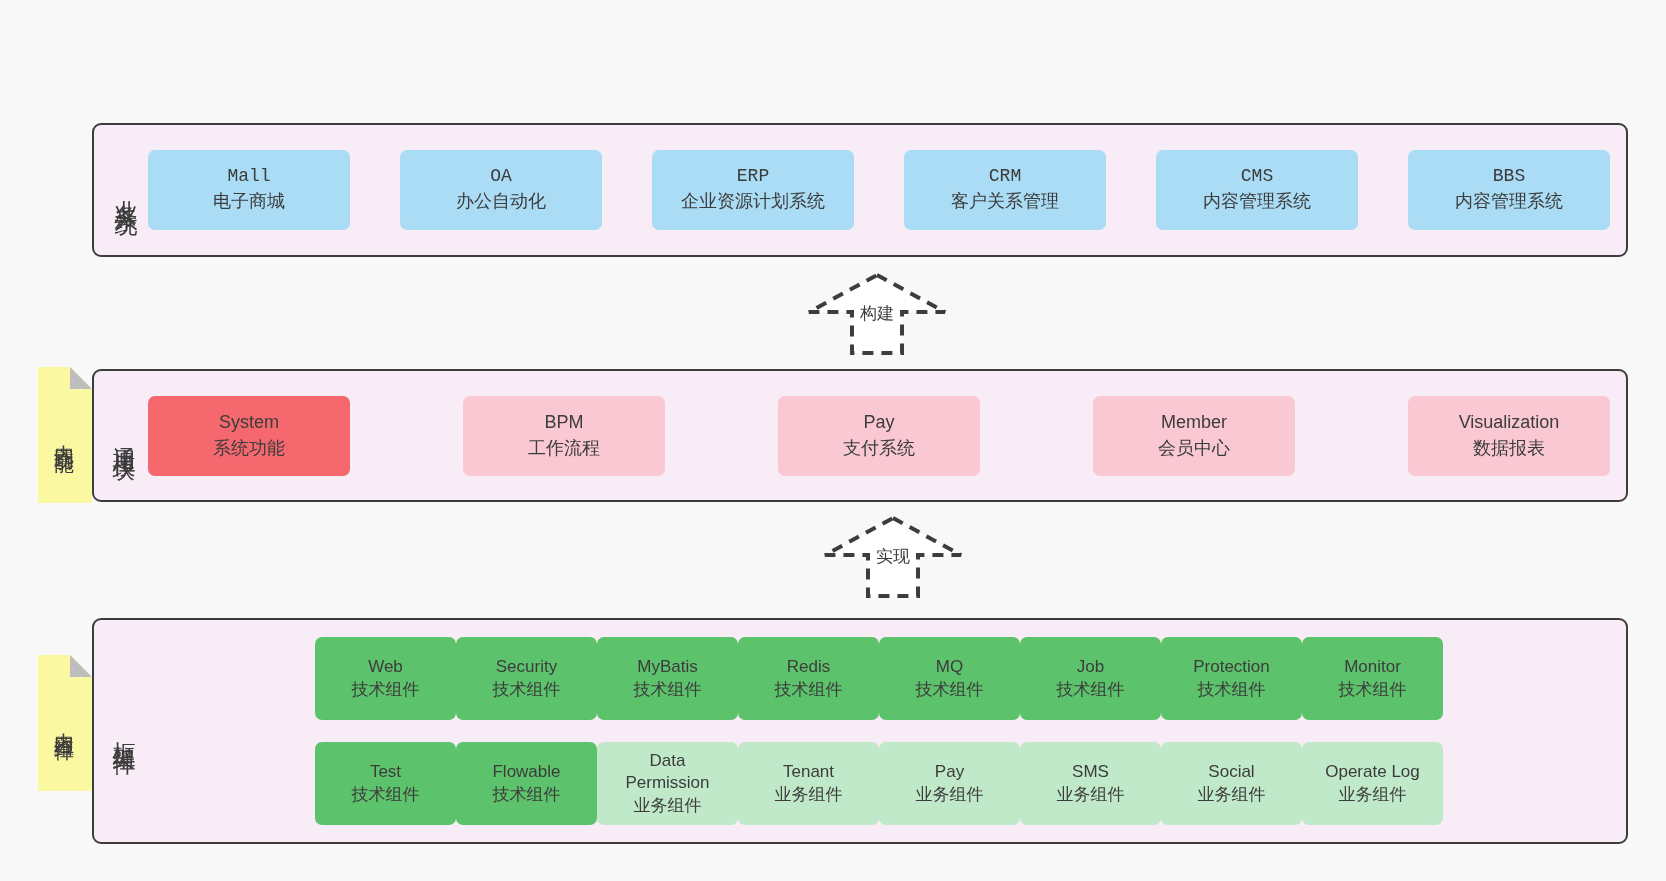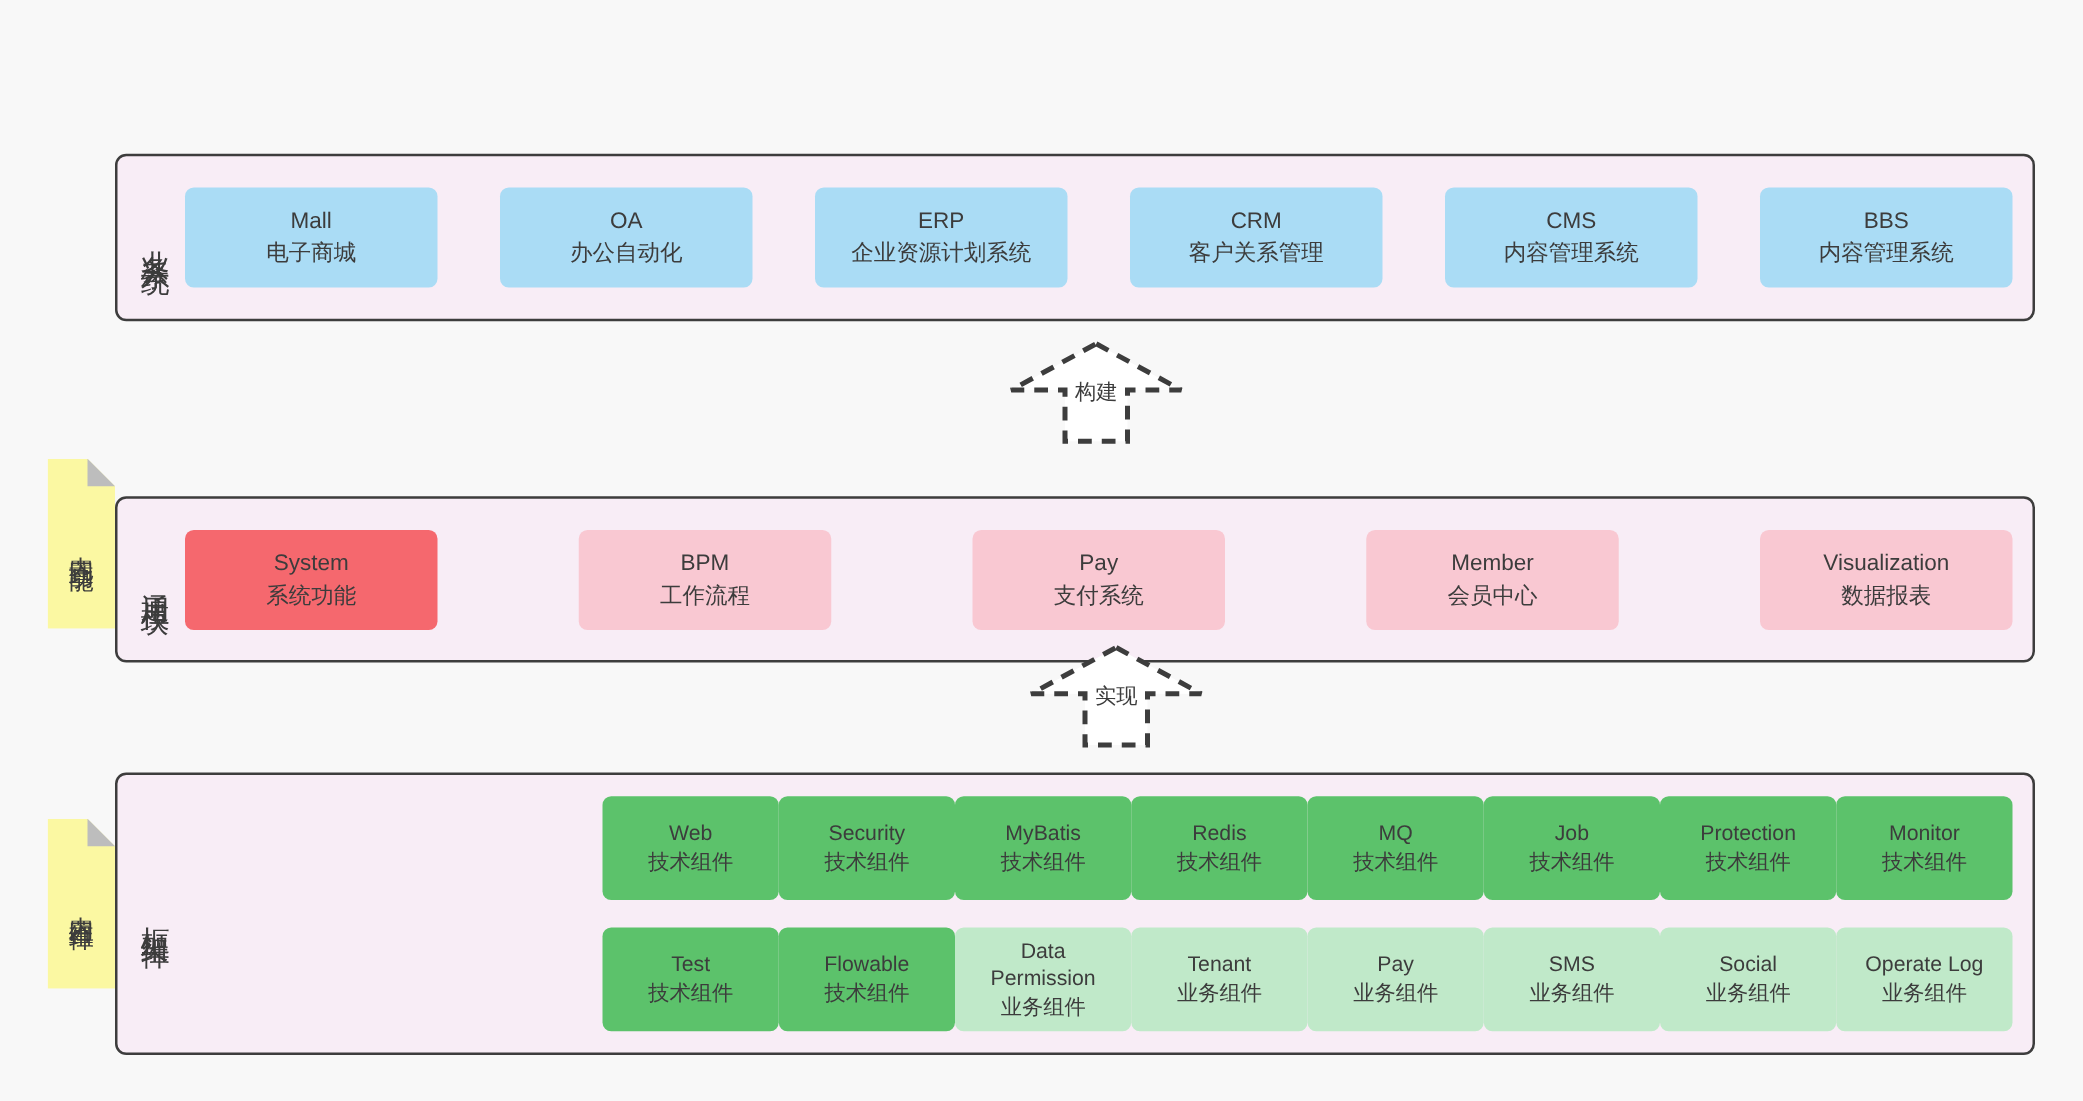--- a/index.html
+++ b/index.html
@@ -3,29 +3,29 @@
 <meta charset="utf-8">
 <style>
   html,body{margin:0;padding:0;background:#f8f8f8;}
   body{font-family:"Liberation Sans","DejaVu Sans",sans-serif;color:#3c3c3c;}
   .canvas{position:relative;width:1666px;height:881px;background:#f8f8f8;overflow:hidden;}
 
   
   .panel{position:absolute;left:92px;width:1536px;box-sizing:border-box;
          background:#f8edf6;border:2px solid #3d3d3d;border-radius:9px;
          display:flex;align-items:stretch;padding:0 16px 0 8px;}
-  #panel-1{top:123px;height:134px;}
-  #panel-2{top:369px;height:133px;margin-top:28px;}
+  #panel-1{top:123px;height:134px;font-family:Liberation Mono, monospace;}
+  #panel-2{top:369px;height:133px;}
   #panel-3{top:618px;height:226px;}
   .panel-label{flex:0 0 46px;display:flex;align-items:center;justify-content:center;
                writing-mode:vertical-rl;text-orientation:upright;
                font-size:23px;letter-spacing:4px;color:#3c3c3c;}
   .boxes{flex:1;display:flex;align-items:center;justify-content:space-between;}
   .rows{flex:1;display:flex;flex-direction:column;justify-content:center;gap:22px;}
-  .row{display:flex;justify-content:flex-end;}
+  .row{display:flex;justify-content:center;}
 
   
   .box{box-sizing:border-box;border-radius:7px;display:flex;flex-direction:column;
        align-items:center;justify-content:center;text-align:center;
        font-size:18px;line-height:1.42;}
   .box.wide{width:202px;height:80px;padding:0 6px;}
   .box.small{width:141px;height:83px;font-size:17px;line-height:1.32;padding:0 14px;}
   .blue{background:#aadcf5;}
   .red{background:#f5686e;}
   .pink{background:#f9c8d2;}

